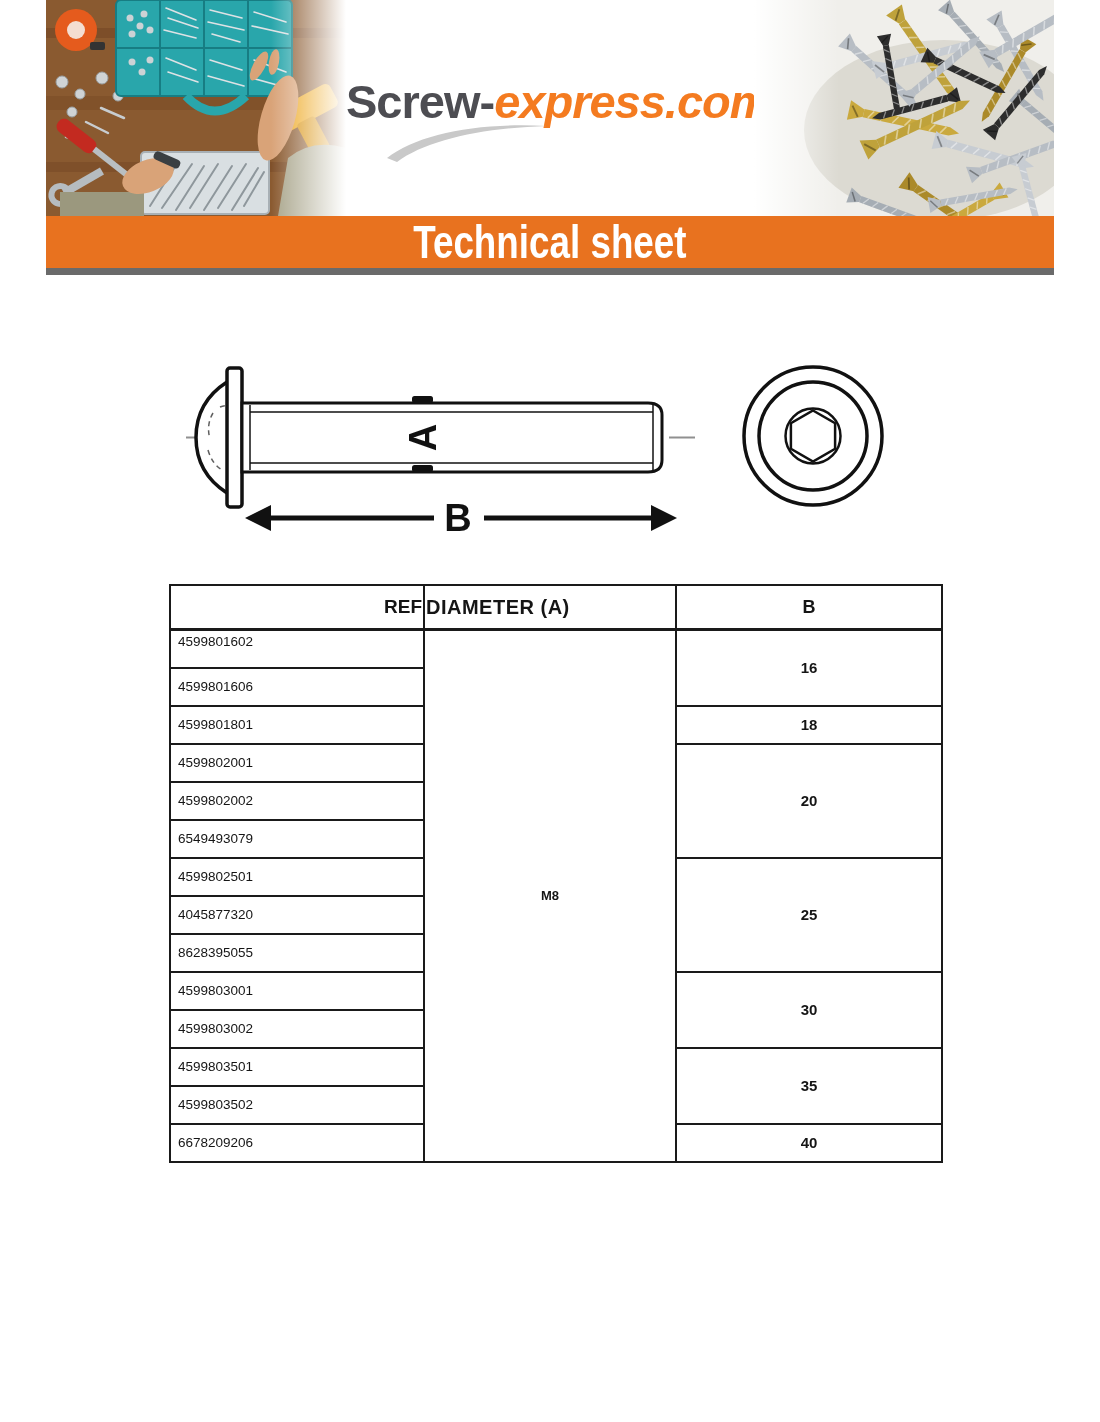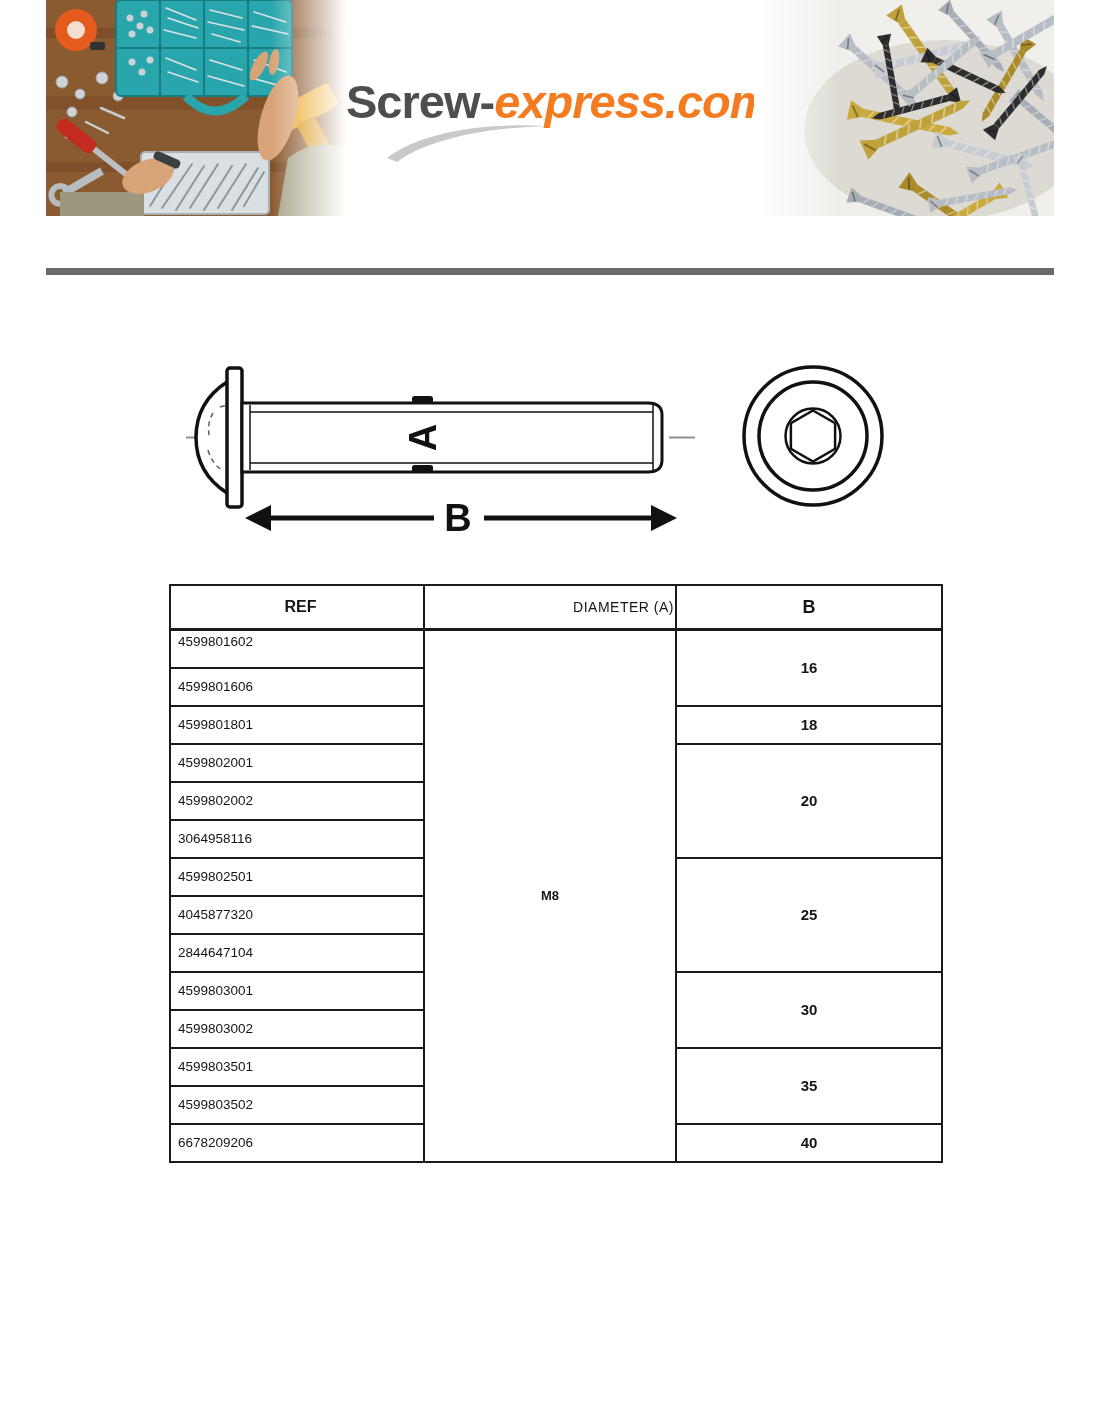--- a/index.html
+++ b/index.html
@@ -31,22 +31,22 @@
   .end-view{position:absolute;left:737px;top:360px;width:155px;height:155px;}
   .side-view text,.end-view text{font-family:"Liberation Sans",sans-serif;font-weight:bold;fill:#111;}
 
   
   table.spec{position:absolute;left:169px;top:584px;width:772px;border-collapse:collapse;
     table-layout:fixed;}
   table.spec th,table.spec td{border:2px solid var(--table-border,#1A1A1A);color:#151515;
     background:#fff;overflow:hidden;}
   table.spec col.c1{width:254px;} table.spec col.c2{width:252px;} table.spec col.c3{width:266px;}
   table.spec thead th{height:40px;border-bottom-width:3px;}
-  th.h-ref{text-align:center;padding-left:8px;font-size:16px;font-weight:bold;}
-  th.h-dia{text-align:right;font-size:14px;font-weight:normal;letter-spacing:0.5px;}
+  th.h-ref{text-align:right;padding-left:8px;font-size:19px;font-weight:bold;}
+  th.h-dia{text-align:left;font-size:20px;font-weight:bold;letter-spacing:0.5px;}
   th.h-b{text-align:center;font-size:18px;font-weight:bold;}
   table.spec tbody tr{height:38px;}
   td.ref-cell{text-align:left;padding-left:7px;font-size:13.5px;font-weight:normal;vertical-align:middle;}
   td.ref-cell.top{vertical-align:top;padding-top:3px;}
   td.dia-cell{text-align:center;font-size:13px;font-weight:bold;}
   td.b-cell{text-align:center;font-size:15px;font-weight:bold;}
 
   
   .footer-bar{position:absolute;left:46px;top:1384px;width:1008px;height:38px;
     background:var(--footer-gray,#58585A);}
@@ -201,20 +201,23 @@
       <use href="#scr" fill="#b7bdc4" transform="translate(215,175) rotate(-20) scale(1.1)"></use>
       <use href="#scr" fill="#a6adb4" transform="translate(95,195) rotate(20)"></use>
       <use href="#scr" fill="#caa93e" transform="translate(250,190) rotate(150) scale(1.1)"></use>
       <use href="#scr" fill="#b7bdc4" transform="translate(175,205) rotate(-10)"></use>
       <use href="#scr" fill="#2d2d2d" transform="translate(130,35) rotate(80) scale(0.9)"></use>
       <use href="#scr" fill="#c7ccd2" transform="translate(265,155) rotate(75) scale(0.95)"></use>
       <rect width="85" height="216" fill="url(#fadeL)"></rect>
     </svg>
   </div>
 
+  <div class="banner">
+    <span class="banner-text">Technical sheet</span>
+  </div>
   <div class="banner-strip"></div>
 
   <svg class="side-view" viewBox="0 0 600 195">
 
     <line x1="36" y1="82.5" x2="545" y2="82.5" stroke="#909090" stroke-width="2" stroke-dasharray="45 7 10 7"></line>
 
     <path d="M77,27 Q46,47 46,82.5 Q46,118 77,138" fill="#ffffff" stroke="#111" stroke-width="3.5"></path>
     <g stroke="#444" stroke-width="1.5" fill="none" stroke-dasharray="5 4" opacity="0.85">
       <path d="M63,58 q-7,12 -3,26"></path>
       <path d="M58,95 q4,14 14,20"></path>
@@ -277,31 +280,31 @@
           <td class="b-cell" rowspan="1">18</td>
         </tr>
         <tr>
           <td class="ref-cell">4599802001</td>
           <td class="b-cell" rowspan="3">20</td>
         </tr>
         <tr>
           <td class="ref-cell">4599802002</td>
         </tr>
         <tr>
-          <td class="ref-cell">3064958116</td>
+          <td class="ref-cell">6549493079</td>
         </tr>
         <tr>
           <td class="ref-cell">4599802501</td>
           <td class="b-cell" rowspan="3">25</td>
         </tr>
         <tr>
           <td class="ref-cell">4045877320</td>
         </tr>
         <tr>
-          <td class="ref-cell">2844647104</td>
+          <td class="ref-cell">8628395055</td>
         </tr>
         <tr>
           <td class="ref-cell">4599803001</td>
           <td class="b-cell" rowspan="2">30</td>
         </tr>
         <tr>
           <td class="ref-cell">4599803002</td>
         </tr>
         <tr>
           <td class="ref-cell">4599803501</td>

